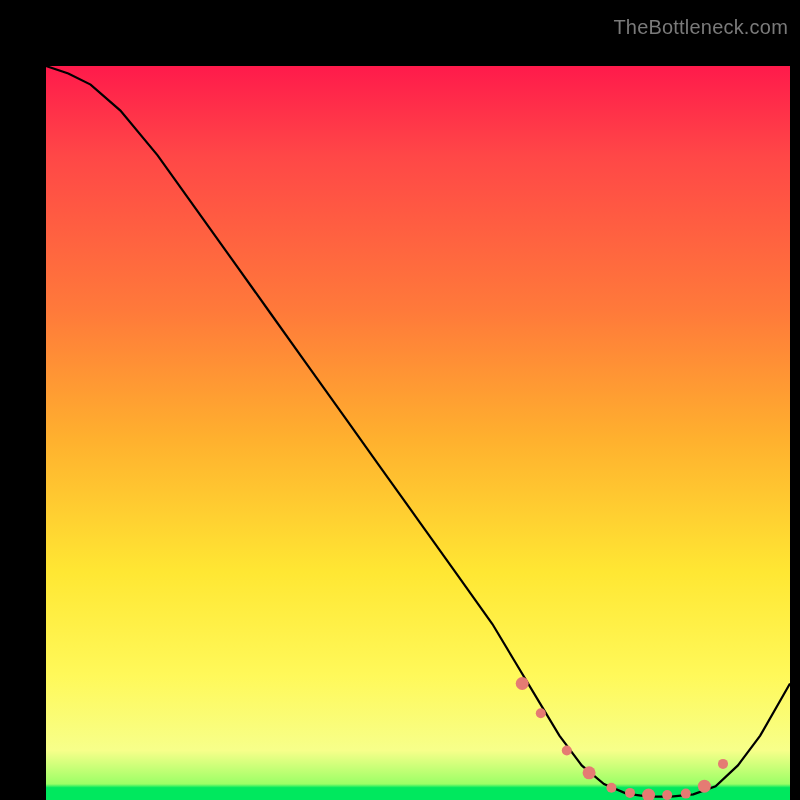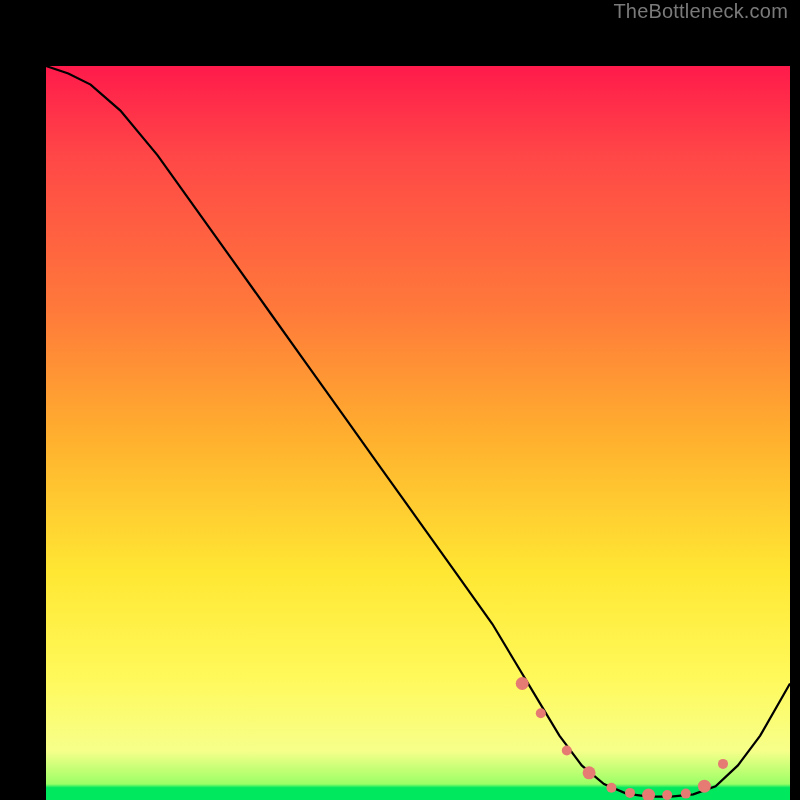--- a/index.html
+++ b/index.html
@@ -36,21 +36,21 @@
       #ffe733 68%,
       #fff95a 82%,
       #f7ff8a 92%,
       #9cff66 96.5%,
       #00e85e 97%,
       #00e85e 100%
     );
   }
   .watermark {
     position: absolute;
-    top: 0;
+    top: 16px;
     right: 12px;
     color: #7a7a7a;
     font-size: 20px;
     font-weight: 500;
     letter-spacing: 0.2px;
   }
   svg.curve {
     position: absolute;
     left: 0;
     top: 0;

